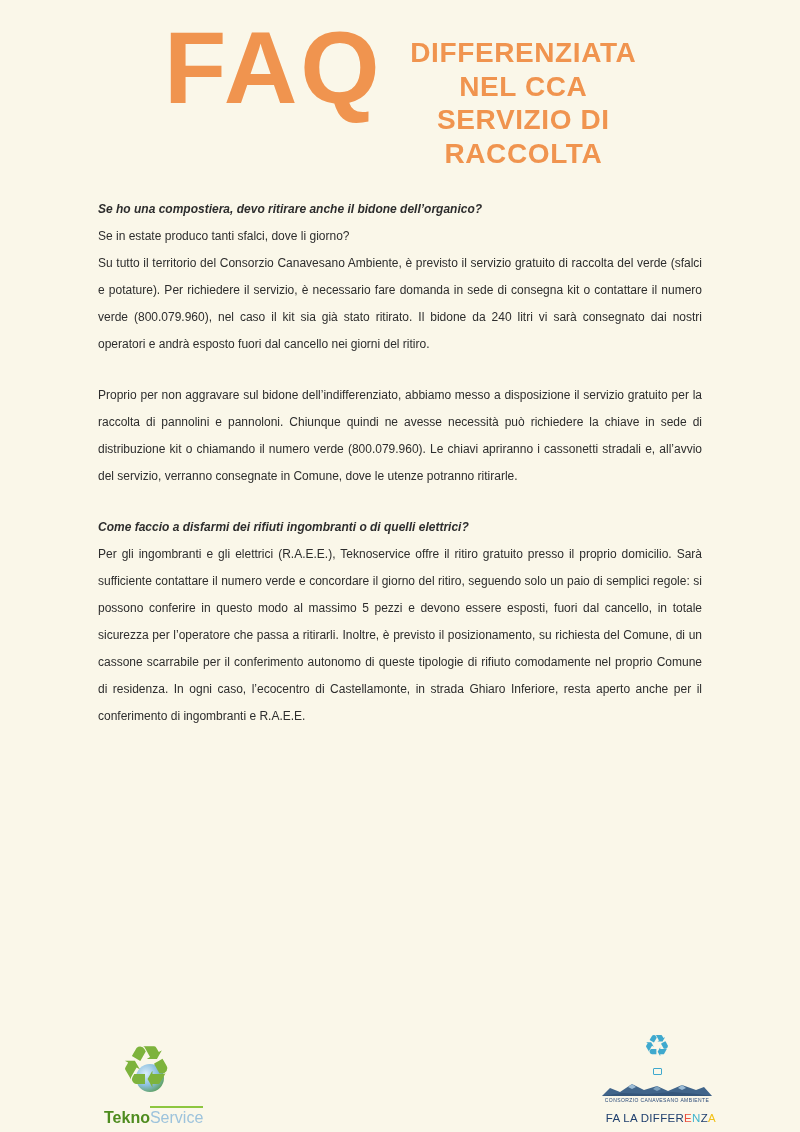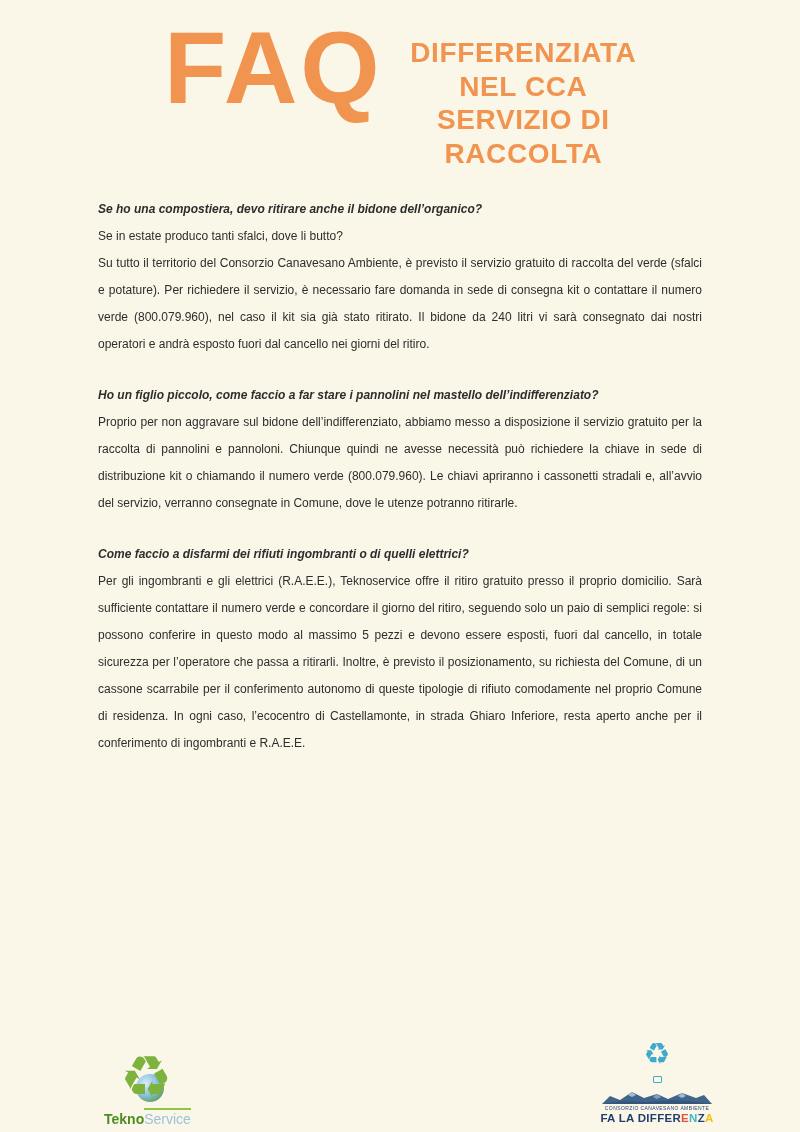--- a/index.html
+++ b/index.html
@@ -43,42 +43,42 @@
   .globe {
     position:absolute; left:22px; top:20px; width:28px; height:28px;
     border-radius:50%;
     background:radial-gradient(circle at 35% 35%, #d9edf9 0%, #8cc0e0 45%, #5a9e57 80%, #3f7fae 100%);
   }
   .recycle-tri {
     position:absolute; left:6px; top:-6px;
     font-family:"DejaVu Sans", sans-serif;
     font-size:58px; line-height:1; color:#7DB33C;
   }
-  .tekno-text { font-size:14px; line-height:1; margin-top:2px; white-space:nowrap; }
+  .tekno-text { font-size:16px; line-height:1; margin-top:10px; white-space:nowrap; }
   .tekno { color:#4E8C1F; font-weight:800; }
   .service { color:#9DC3DC; font-weight:400; border-top:2px solid #8DC63F; padding-top:1px; }
 
   
   .cca-logo { position:absolute; right:6px; bottom:8px; width:118px; text-align:center; }
   .balloon-recycle {
     display:block; font-family:"DejaVu Sans", sans-serif;
     font-size:30px; line-height:1; color:#3FA9CE;
   }
   .balloon-basket {
     display:inline-block; width:9px; height:7px;
     border:1px solid #3FA9CE; border-radius:1px; margin-top:1px;
   }
   .mountains { display:block; margin:2px auto 0; }
   .cca-small {
     font-size:5px; color:#2A4A78; letter-spacing:0.4px;
     margin-top:1px; white-space:nowrap; overflow:hidden;
   }
   .cca-title {
-    font-size:11.5px; font-weight:700; color:#1F3F6E;
-    letter-spacing:0.3px; white-space:nowrap; margin-top:1px;
+    font-size:11.5px; font-weight:400; color:#1F3F6E;
+    letter-spacing:0.3px; white-space:nowrap; margin-top:9px;text-align:right;
   }
   .c-red    { color:#E94E3C; }
   .c-cyan   { color:#3FB4CE; }
   .c-navy   { color:#1F3F6E; }
   .c-yellow { color:#F2C118; }
 </style>
 </head>
 <body>
 
 <div class="page">
@@ -89,26 +89,25 @@
       <div>DIFFERENZIATA NEL CCA</div>
       <div>SERVIZIO DI RACCOLTA</div>
     </div>
   </header>
 
 
   <main class="content">
 
     <section class="qa">
       <p class="question">Se ho una compostiera, devo ritirare anche il bidone dell’organico?</p>
-      <p class="answer">Se in estate produco tanti sfalci, dove li butto?</p>
+      <p class="answer">Se in estate produco tanti sfalci, dove li giorno?</p>
       <p class="answer">Su tutto il territorio del Consorzio Canavesano Ambiente, è previsto il servizio gratuito di raccolta del verde (sfalci e potature). Per richiedere il servizio, è necessario fare domanda in sede di consegna kit o contattare il numero verde (800.079.960), nel caso il kit sia già stato ritirato. Il bidone da 240 litri vi sarà consegnato dai nostri operatori e andrà esposto fuori dal cancello nei giorni del ritiro.</p>
     </section>
 
     <section class="qa">
-      <p class="question">Ho un figlio piccolo, come faccio a far stare i pannolini nel mastello dell’indifferenziato?</p>
       <p class="answer">Proprio per non aggravare sul bidone dell’indifferenziato, abbiamo messo a disposizione il servizio gratuito per la raccolta di pannolini e pannoloni. Chiunque quindi ne avesse necessità può richiedere la chiave in sede di distribuzione kit o chiamando il numero verde (800.079.960). Le chiavi apriranno i cassonetti stradali e, all’avvio del servizio, verranno consegnate in Comune, dove le utenze potranno ritirarle.</p>
     </section>
 
     <section class="qa">
       <p class="question">Come faccio a disfarmi dei rifiuti ingombranti o di quelli elettrici?</p>
       <p class="answer">Per gli ingombranti e gli elettrici (R.A.E.E.), Teknoservice offre il ritiro gratuito presso il proprio domicilio. Sarà sufficiente contattare il numero verde e concordare il giorno del ritiro, seguendo solo un paio di semplici regole: si possono conferire in questo modo al massimo 5 pezzi e devono essere esposti, fuori dal cancello, in totale sicurezza per l’operatore che passa a ritirarli. Inoltre, è previsto il posizionamento, su richiesta del Comune, di un cassone scarrabile per il conferimento autonomo di queste tipologie di rifiuto comodamente nel proprio Comune di residenza. In ogni caso, l’ecocentro di Castellamonte, in strada Ghiaro Inferiore, resta aperto anche per il conferimento di ingombranti e R.A.E.E.</p>
     </section>
 
   </main>
 

